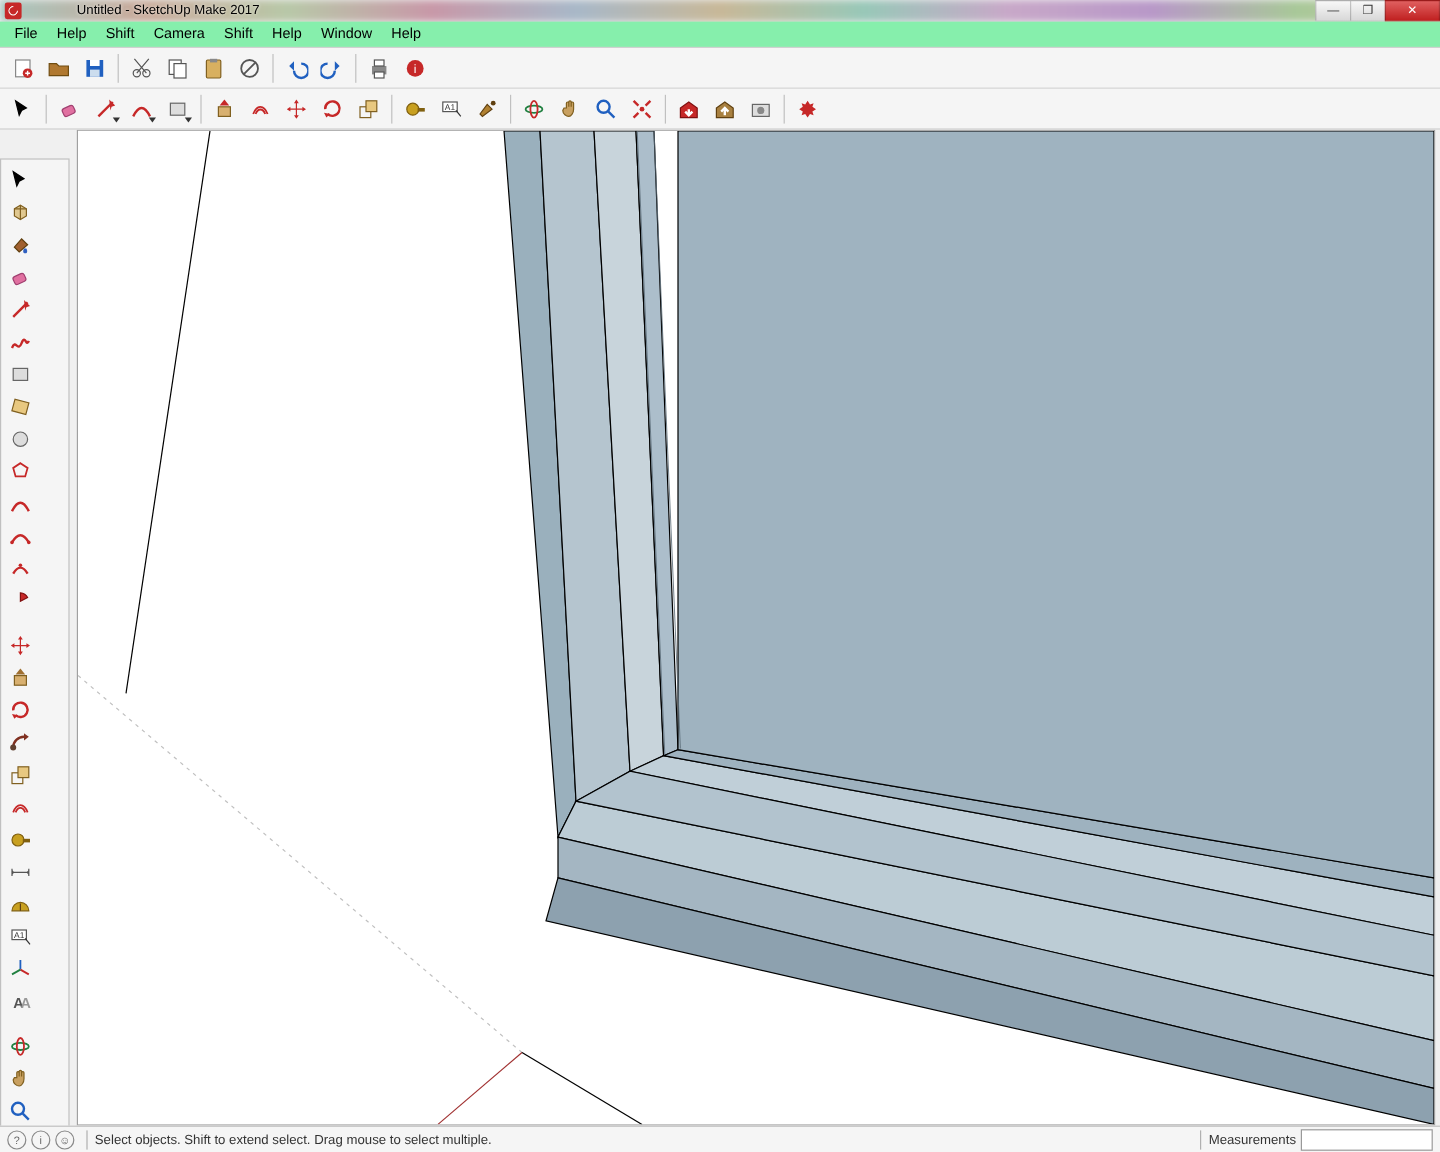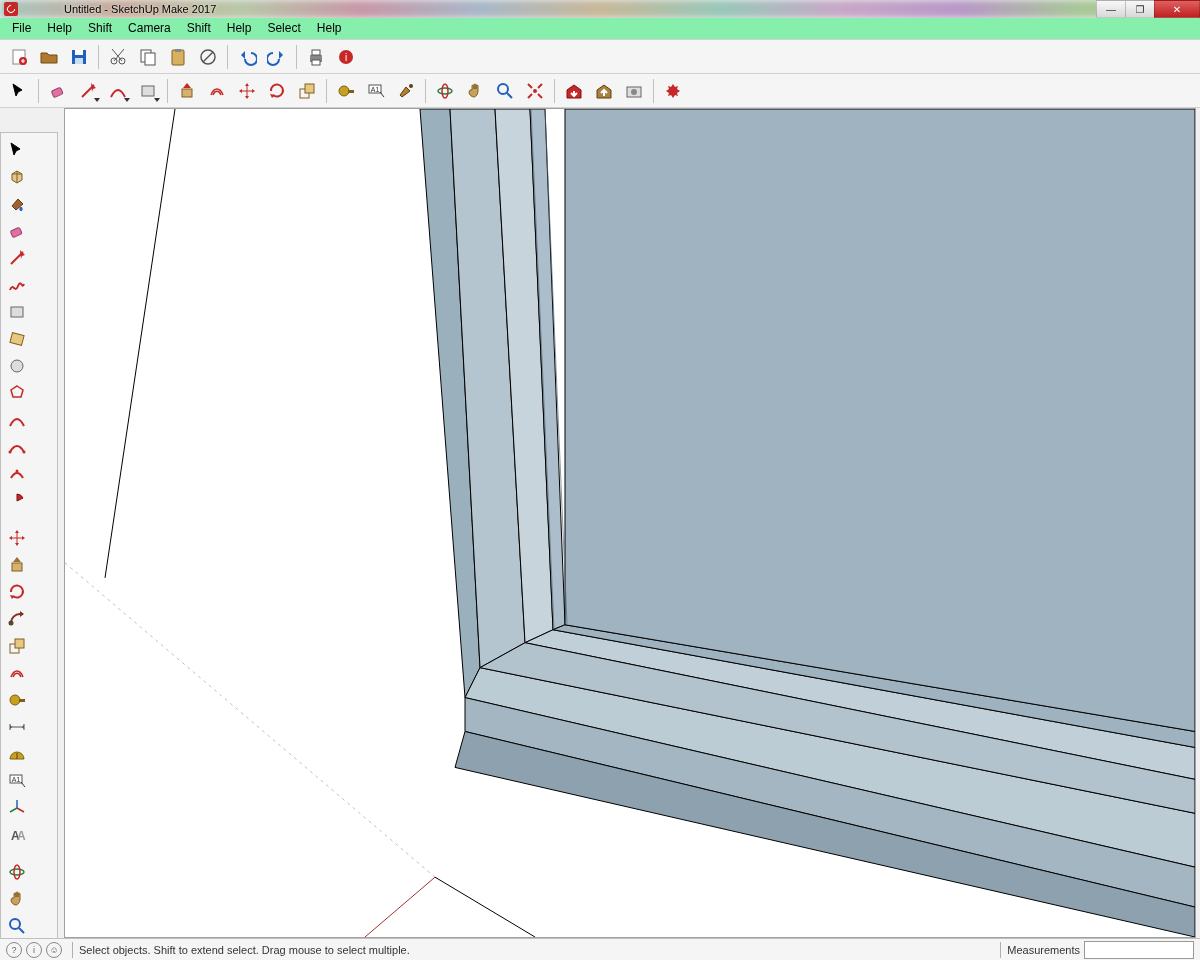--- a/index.html
+++ b/index.html
@@ -63,21 +63,21 @@
   </div>
 </div>
 
 <div class="menubar" id="menubar">
     <span>File</span>
     <span>Help</span>
     <span>Shift</span>
     <span>Camera</span>
     <span>Shift</span>
     <span>Help</span>
-    <span>Select</span>
+    <span>Window</span>
     <span>Help</span>
   </div>
 
 <div class="toolbar-row tb1" id="tb1">
     <div class="tbtn">
       <svg class="ico" viewBox="0 0 20 20">
         <rect x="4" y="3" width="12" height="14" fill="#fff" stroke="#888"></rect>
         <circle cx="14" cy="14" r="4" fill="#c62828"></circle>
         <path d="M12 14h4M14 12v4" stroke="#fff" stroke-width="1.2"></path>
       </svg>

